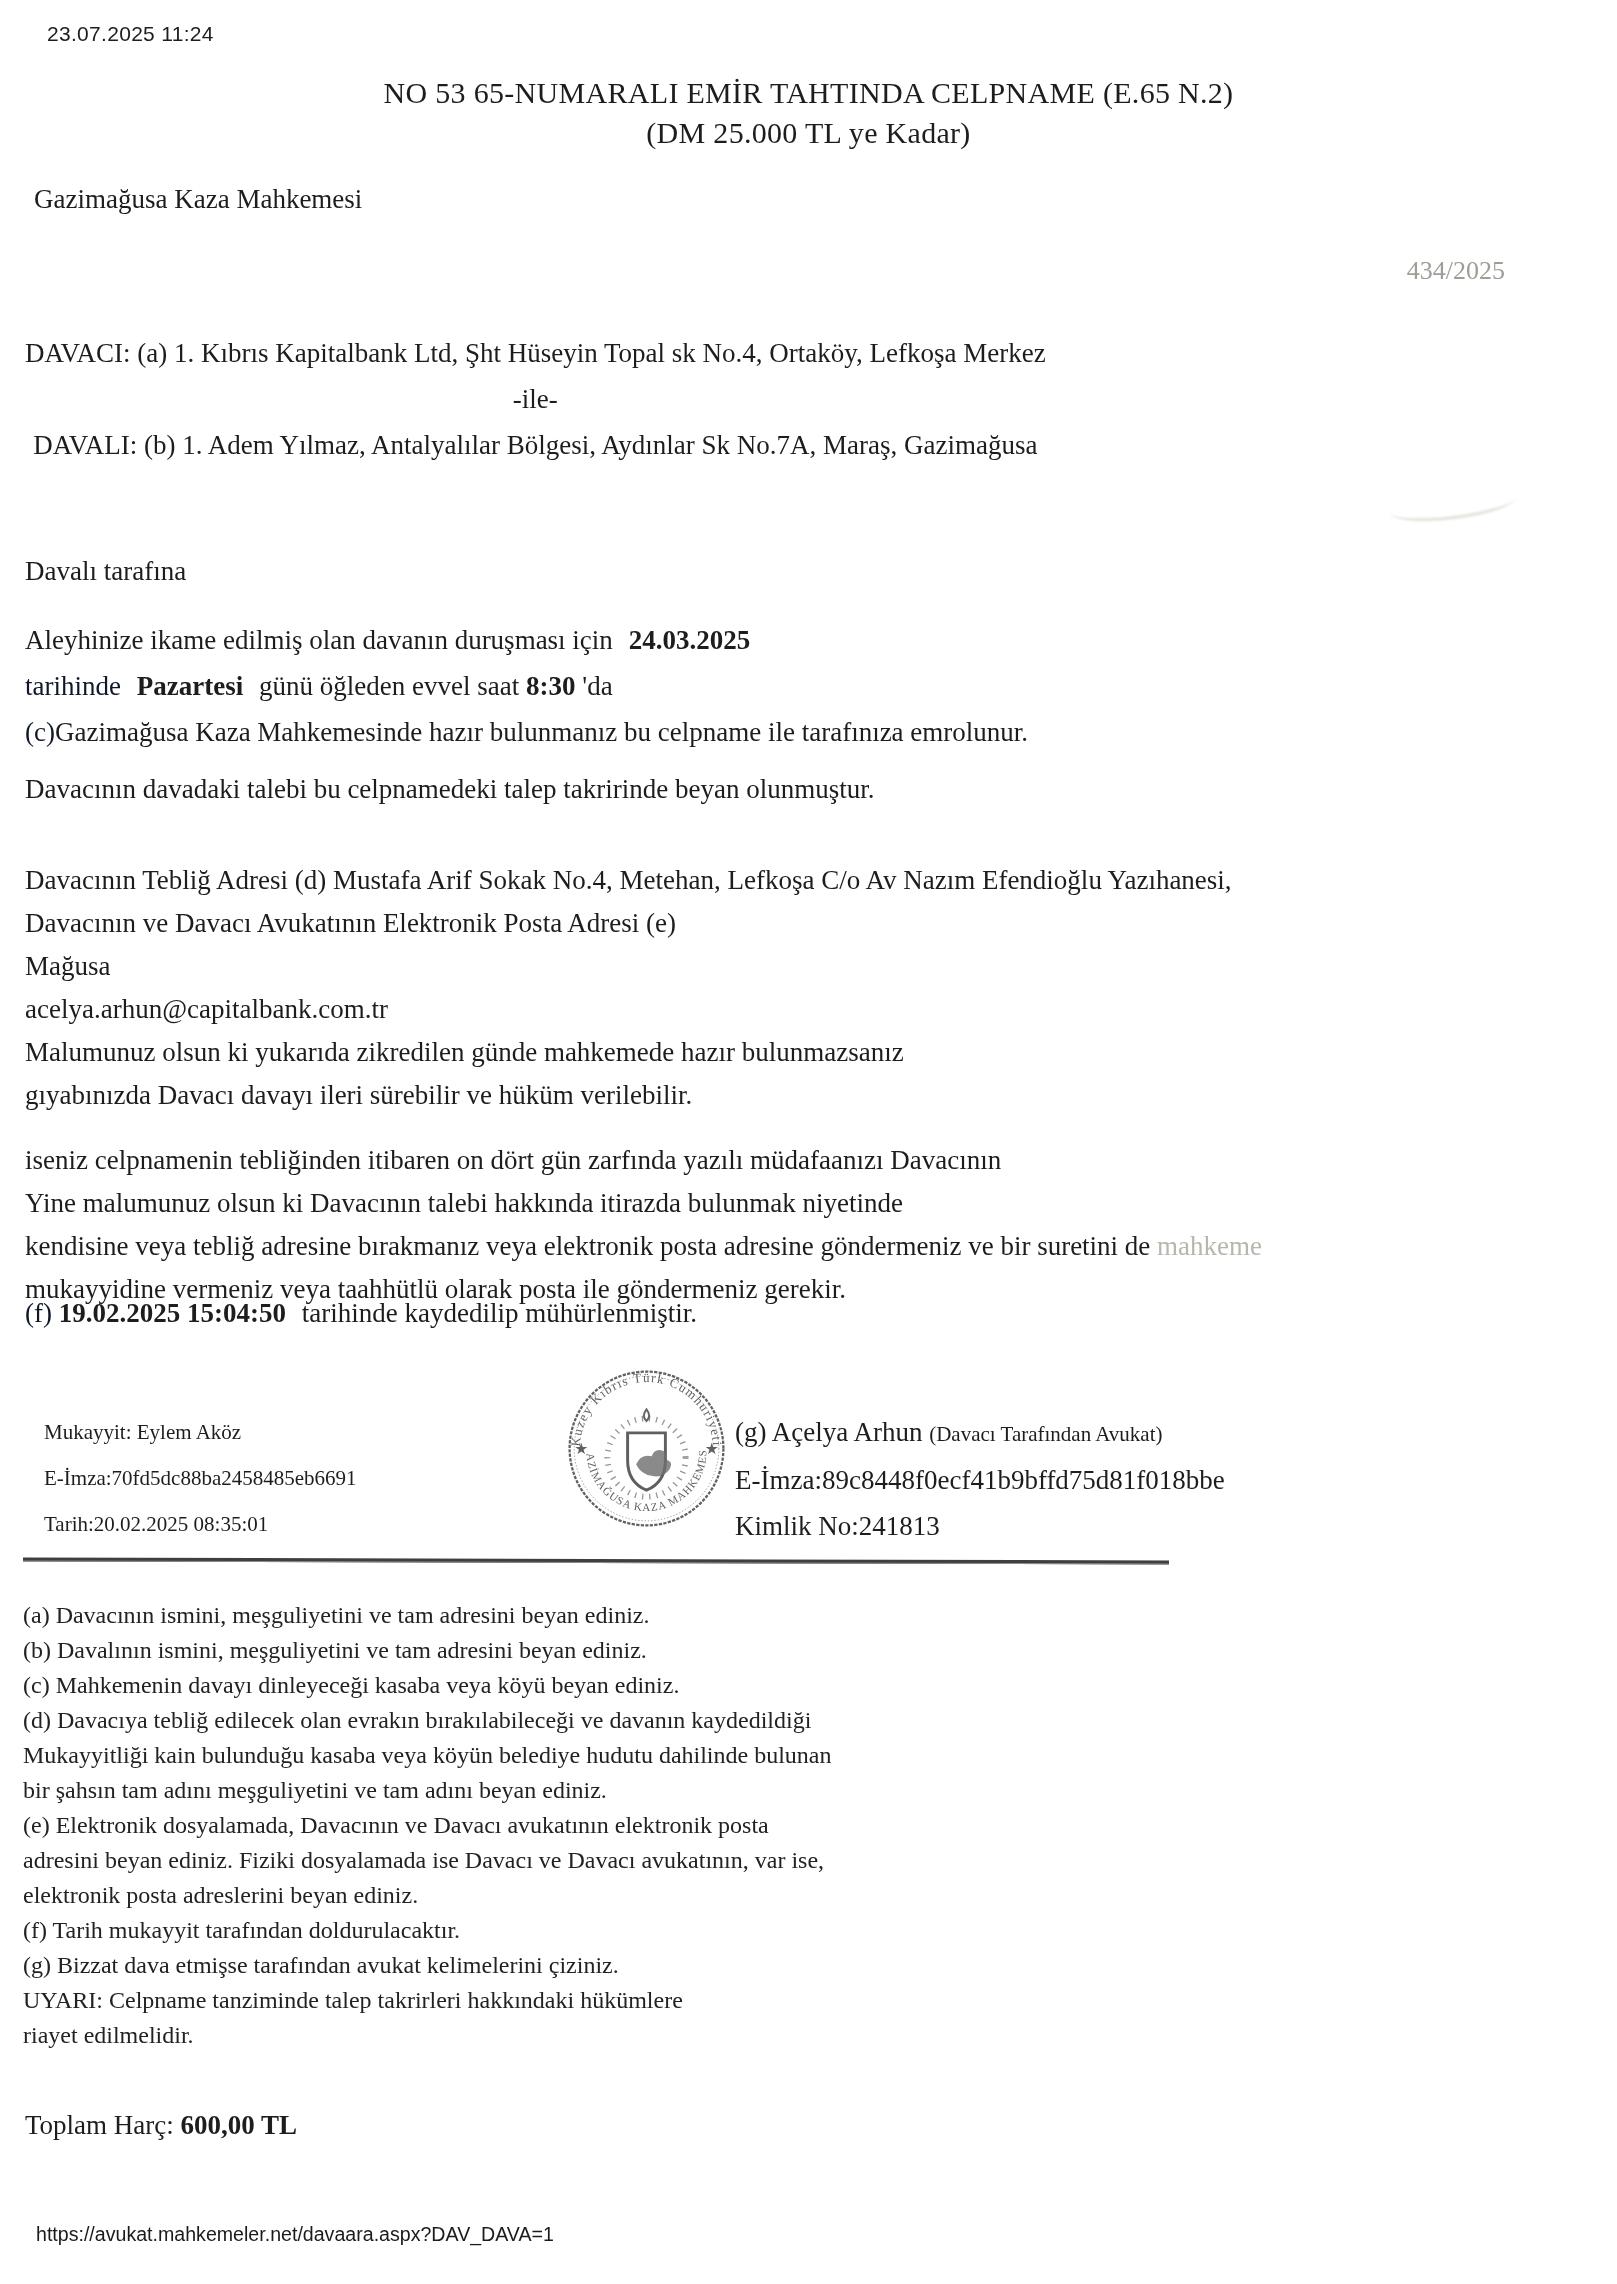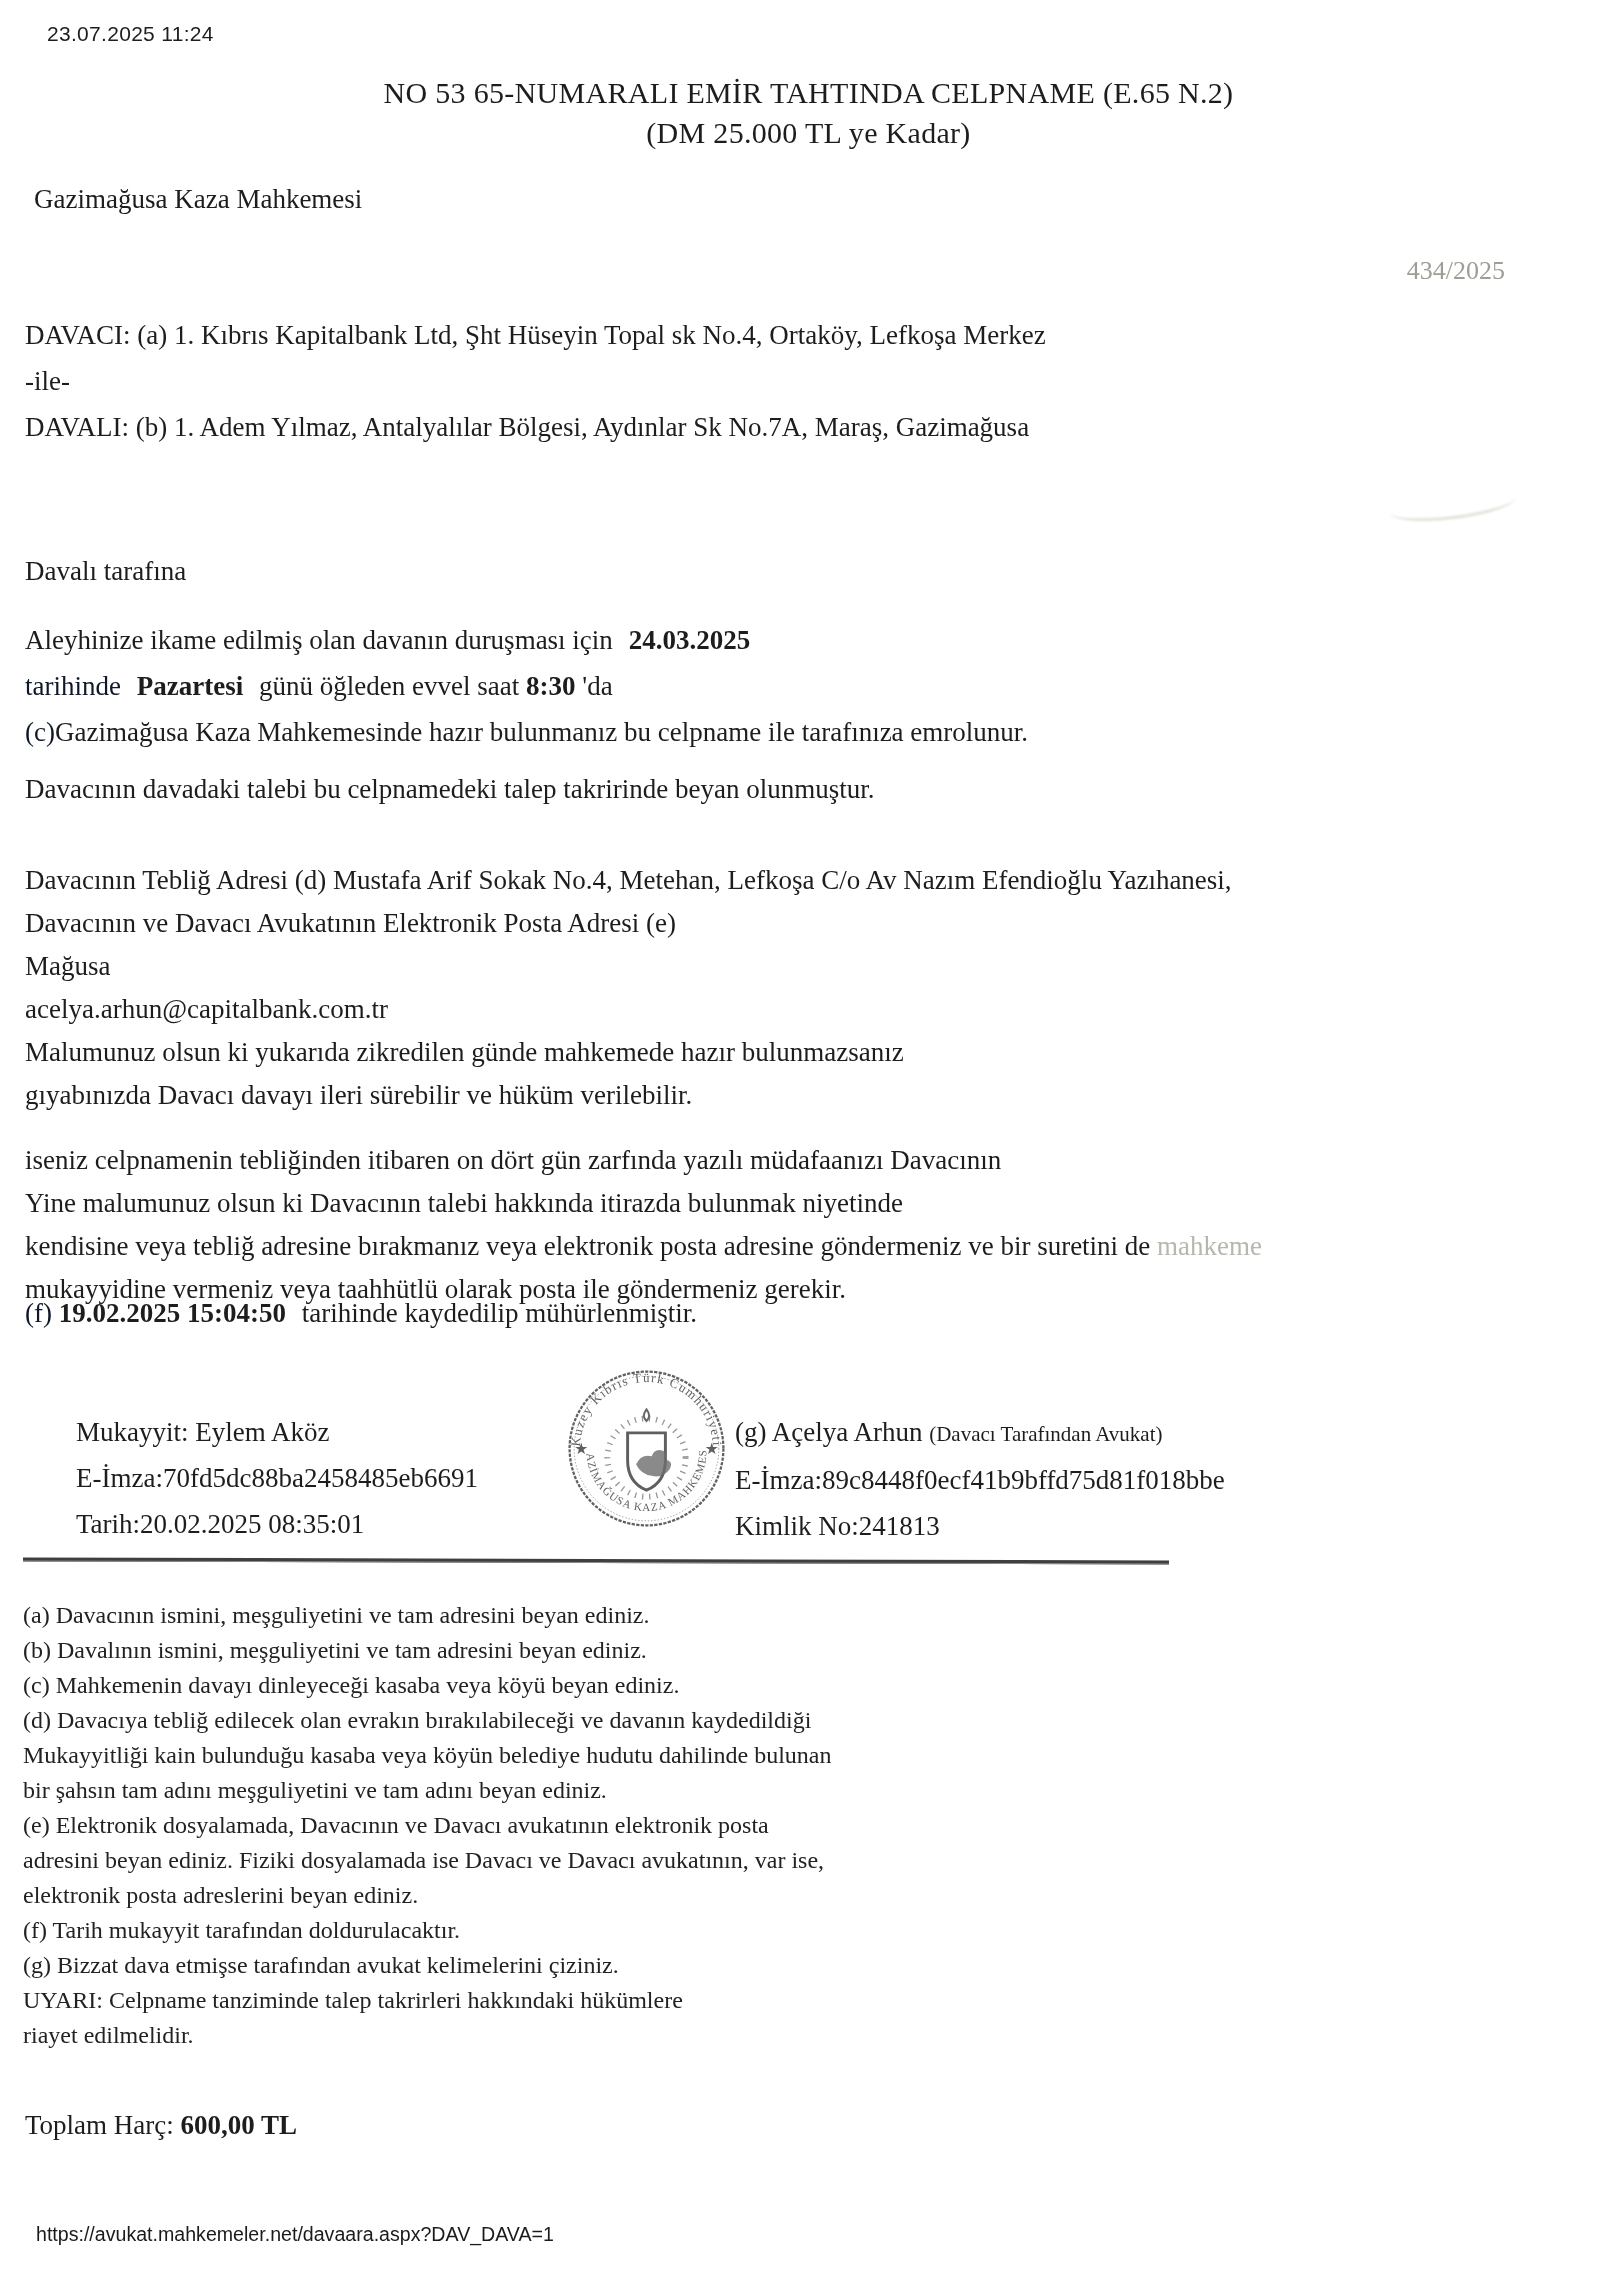--- a/index.html
+++ b/index.html
@@ -12,28 +12,28 @@
     color:#1d1d1d;
     overflow:hidden;
   }
   .sans{font-family:"Liberation Sans","DejaVu Sans",sans-serif;}
   .abs{position:absolute;}
   .hdr-date{left:47px;top:22px;font-size:21px;letter-spacing:0.3px;}
   .hdr-portal{left:0;right:0;top:27.4px;text-align:center;font-size:19.6px;}
   .doc-title{left:0;right:0;top:73px;text-align:center;font-size:30px;line-height:40px;letter-spacing:0.3px;}
   .court{left:34px;top:184px;font-size:27px;}
   .case-no{right:112px;top:256px;font-size:26px;color:#9aa096;}
-  .parties{left:25px;top:312px;font-size:27px;line-height:46px;}
+  .parties{left:25px;top:330px;font-size:27px;line-height:46px;text-align:center;}
   .salutation{left:25px;top:556px;font-size:27px;}
   .summons{left:25px;top:617px;font-size:27px;line-height:46px;}
   .claim{left:25px;top:774px;font-size:27px;}
   .notice{left:25px;top:859px;font-size:27px;line-height:43px;}
   .objection{left:25px;top:1139px;font-size:27px;line-height:43px;}
   .registration{left:25px;top:1298px;font-size:27px;}
-  .registrar{left:44px;top:1409px;font-size:27px;line-height:46px;margin-left:32px;}
+  .registrar{left:44px;top:1409px;font-size:21px;line-height:46px;}
   .lawyer{left:735px;top:1409px;font-size:27px;line-height:46px;}
   .lawyer .small{font-size:21px;}
   .seal-wrap{left:567px;top:1369px;width:159px;height:159px;opacity:.88;}
   .divider{left:23px;top:1559px;width:1146px;height:2.6px;background:#3f3f3f;border-bottom:1.3px solid #8d8d8d;transform:rotate(.15deg);}
   .footnotes{left:23px;top:1598px;font-size:24px;line-height:35px;color:#222;}
   .total{left:25px;top:2110px;font-size:27px;}
   .footer-url{left:36px;top:2223px;font-size:19.6px;color:#1b1b1b;}
   .b{font-weight:bold;}
   .gap-l{margin-left:9.1px;}
   .gap-r{margin-right:9.1px;}

